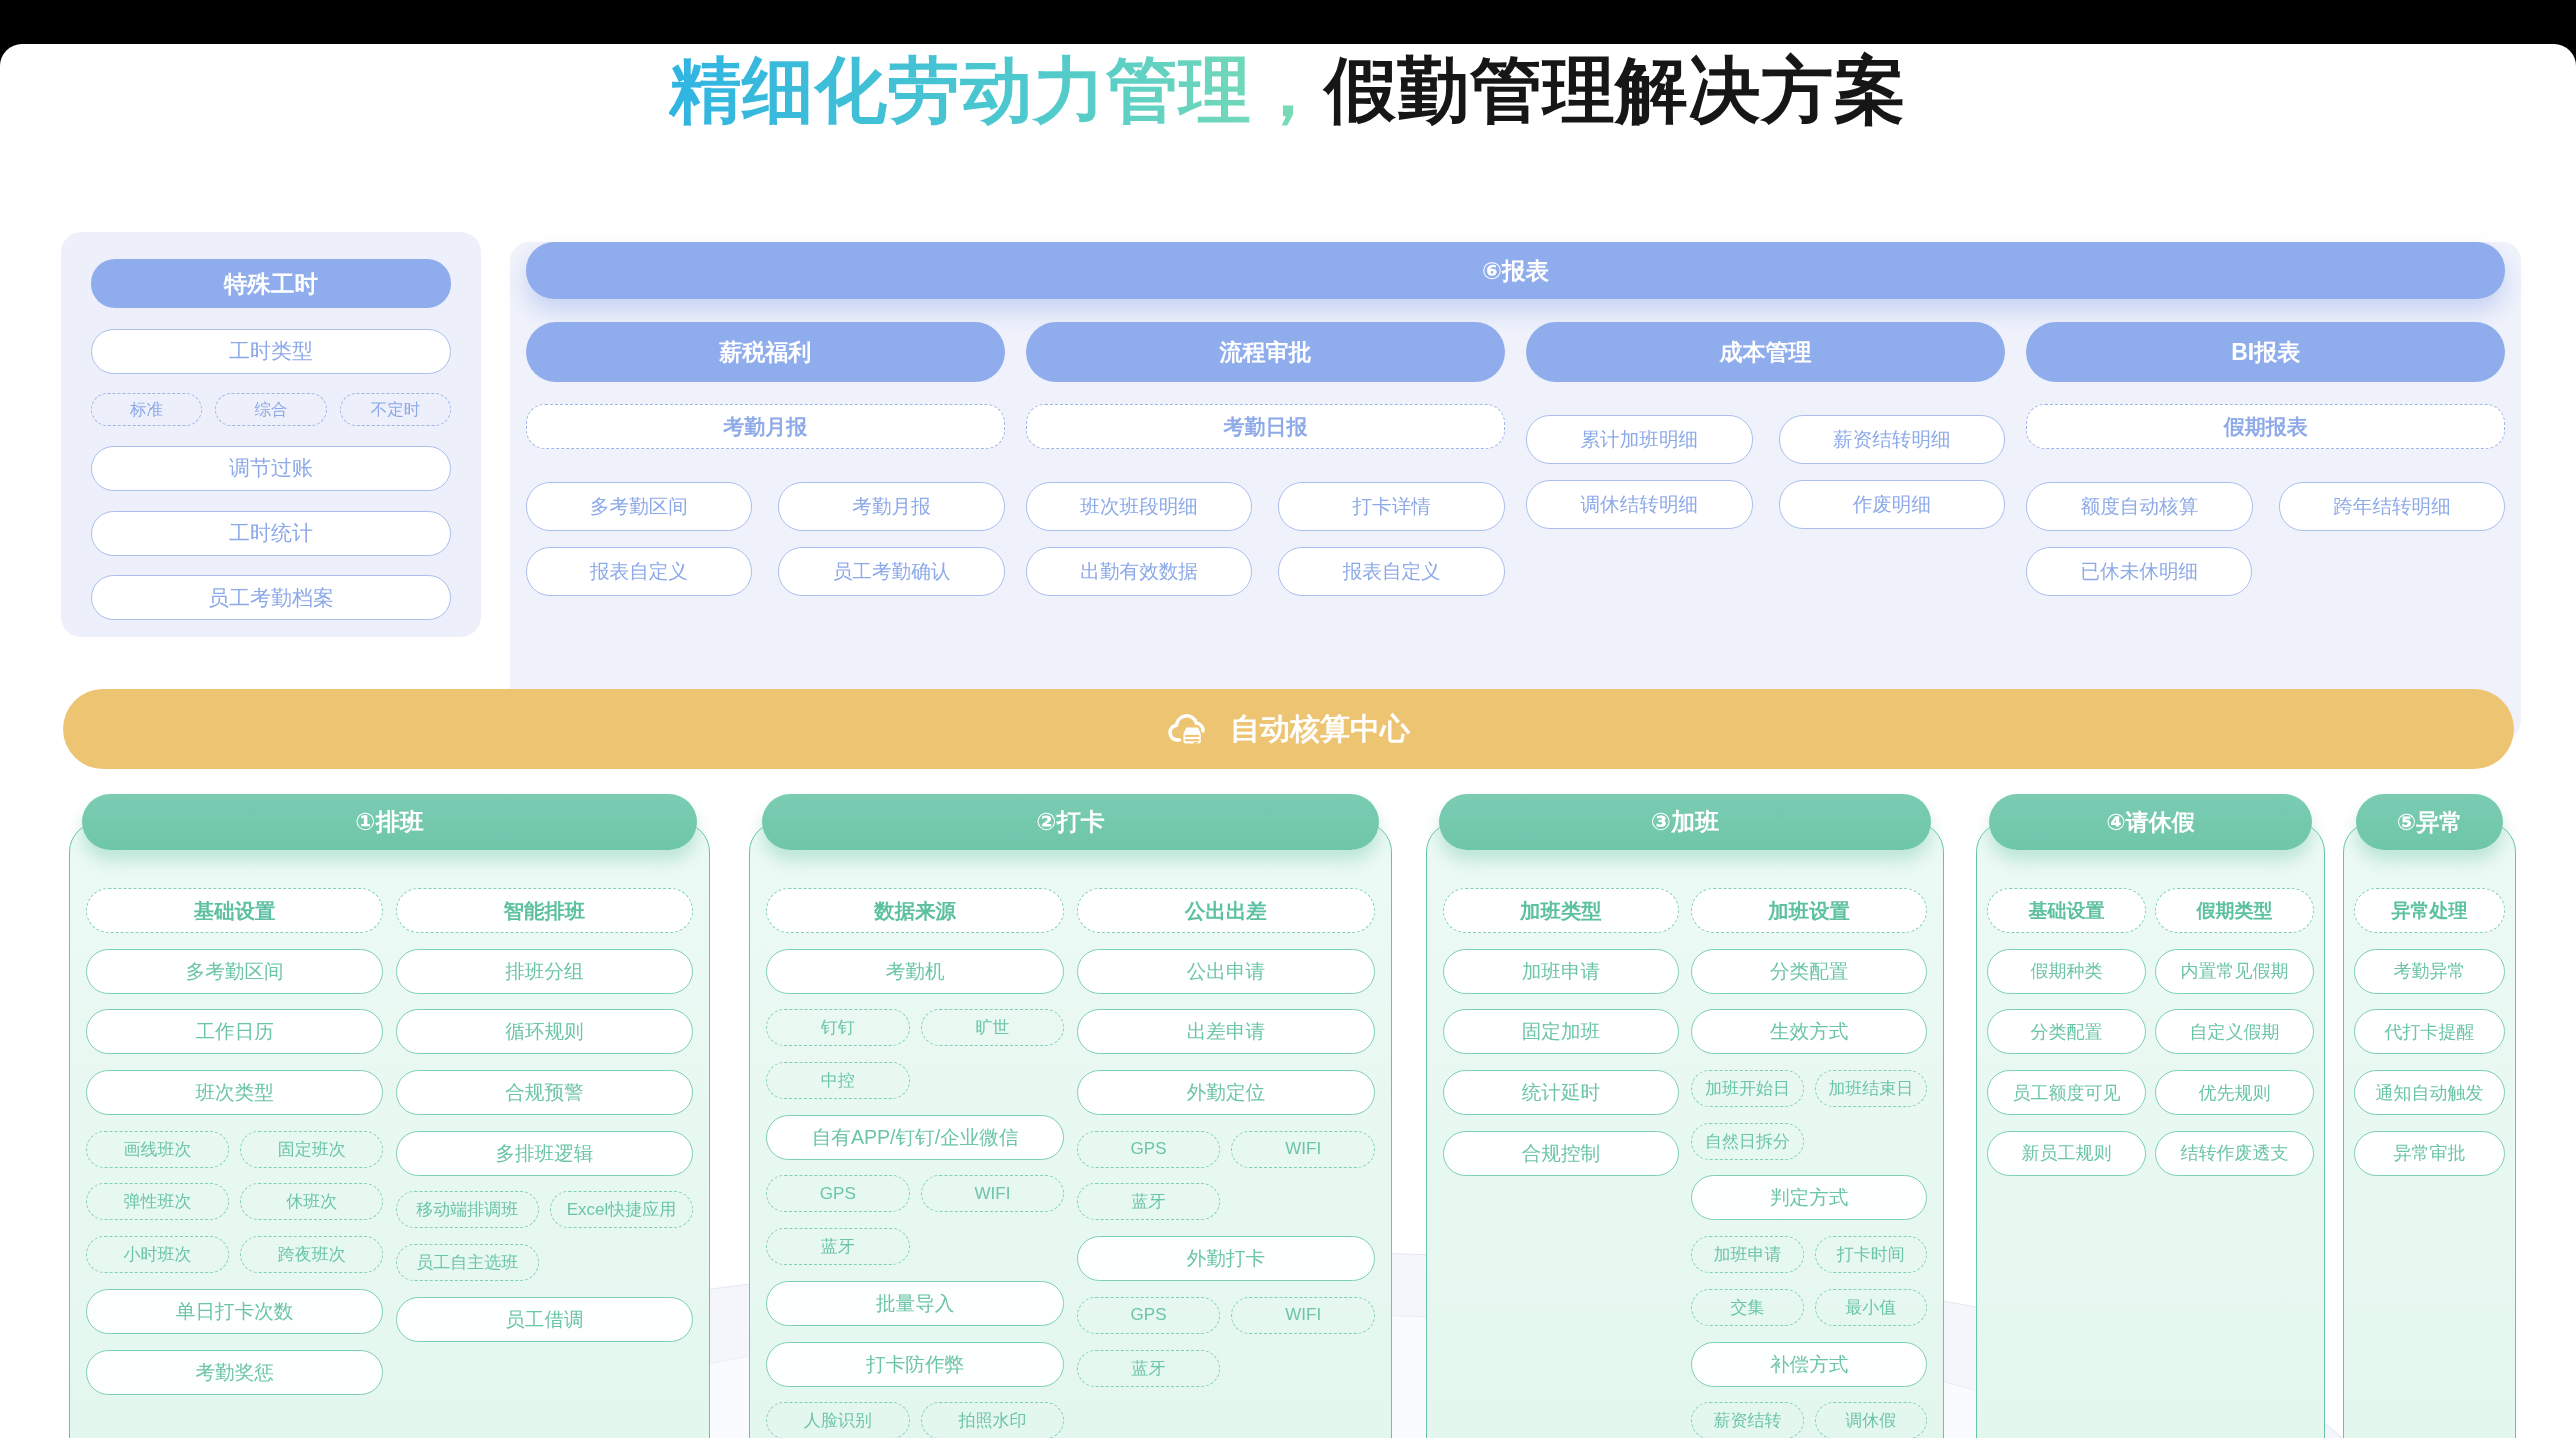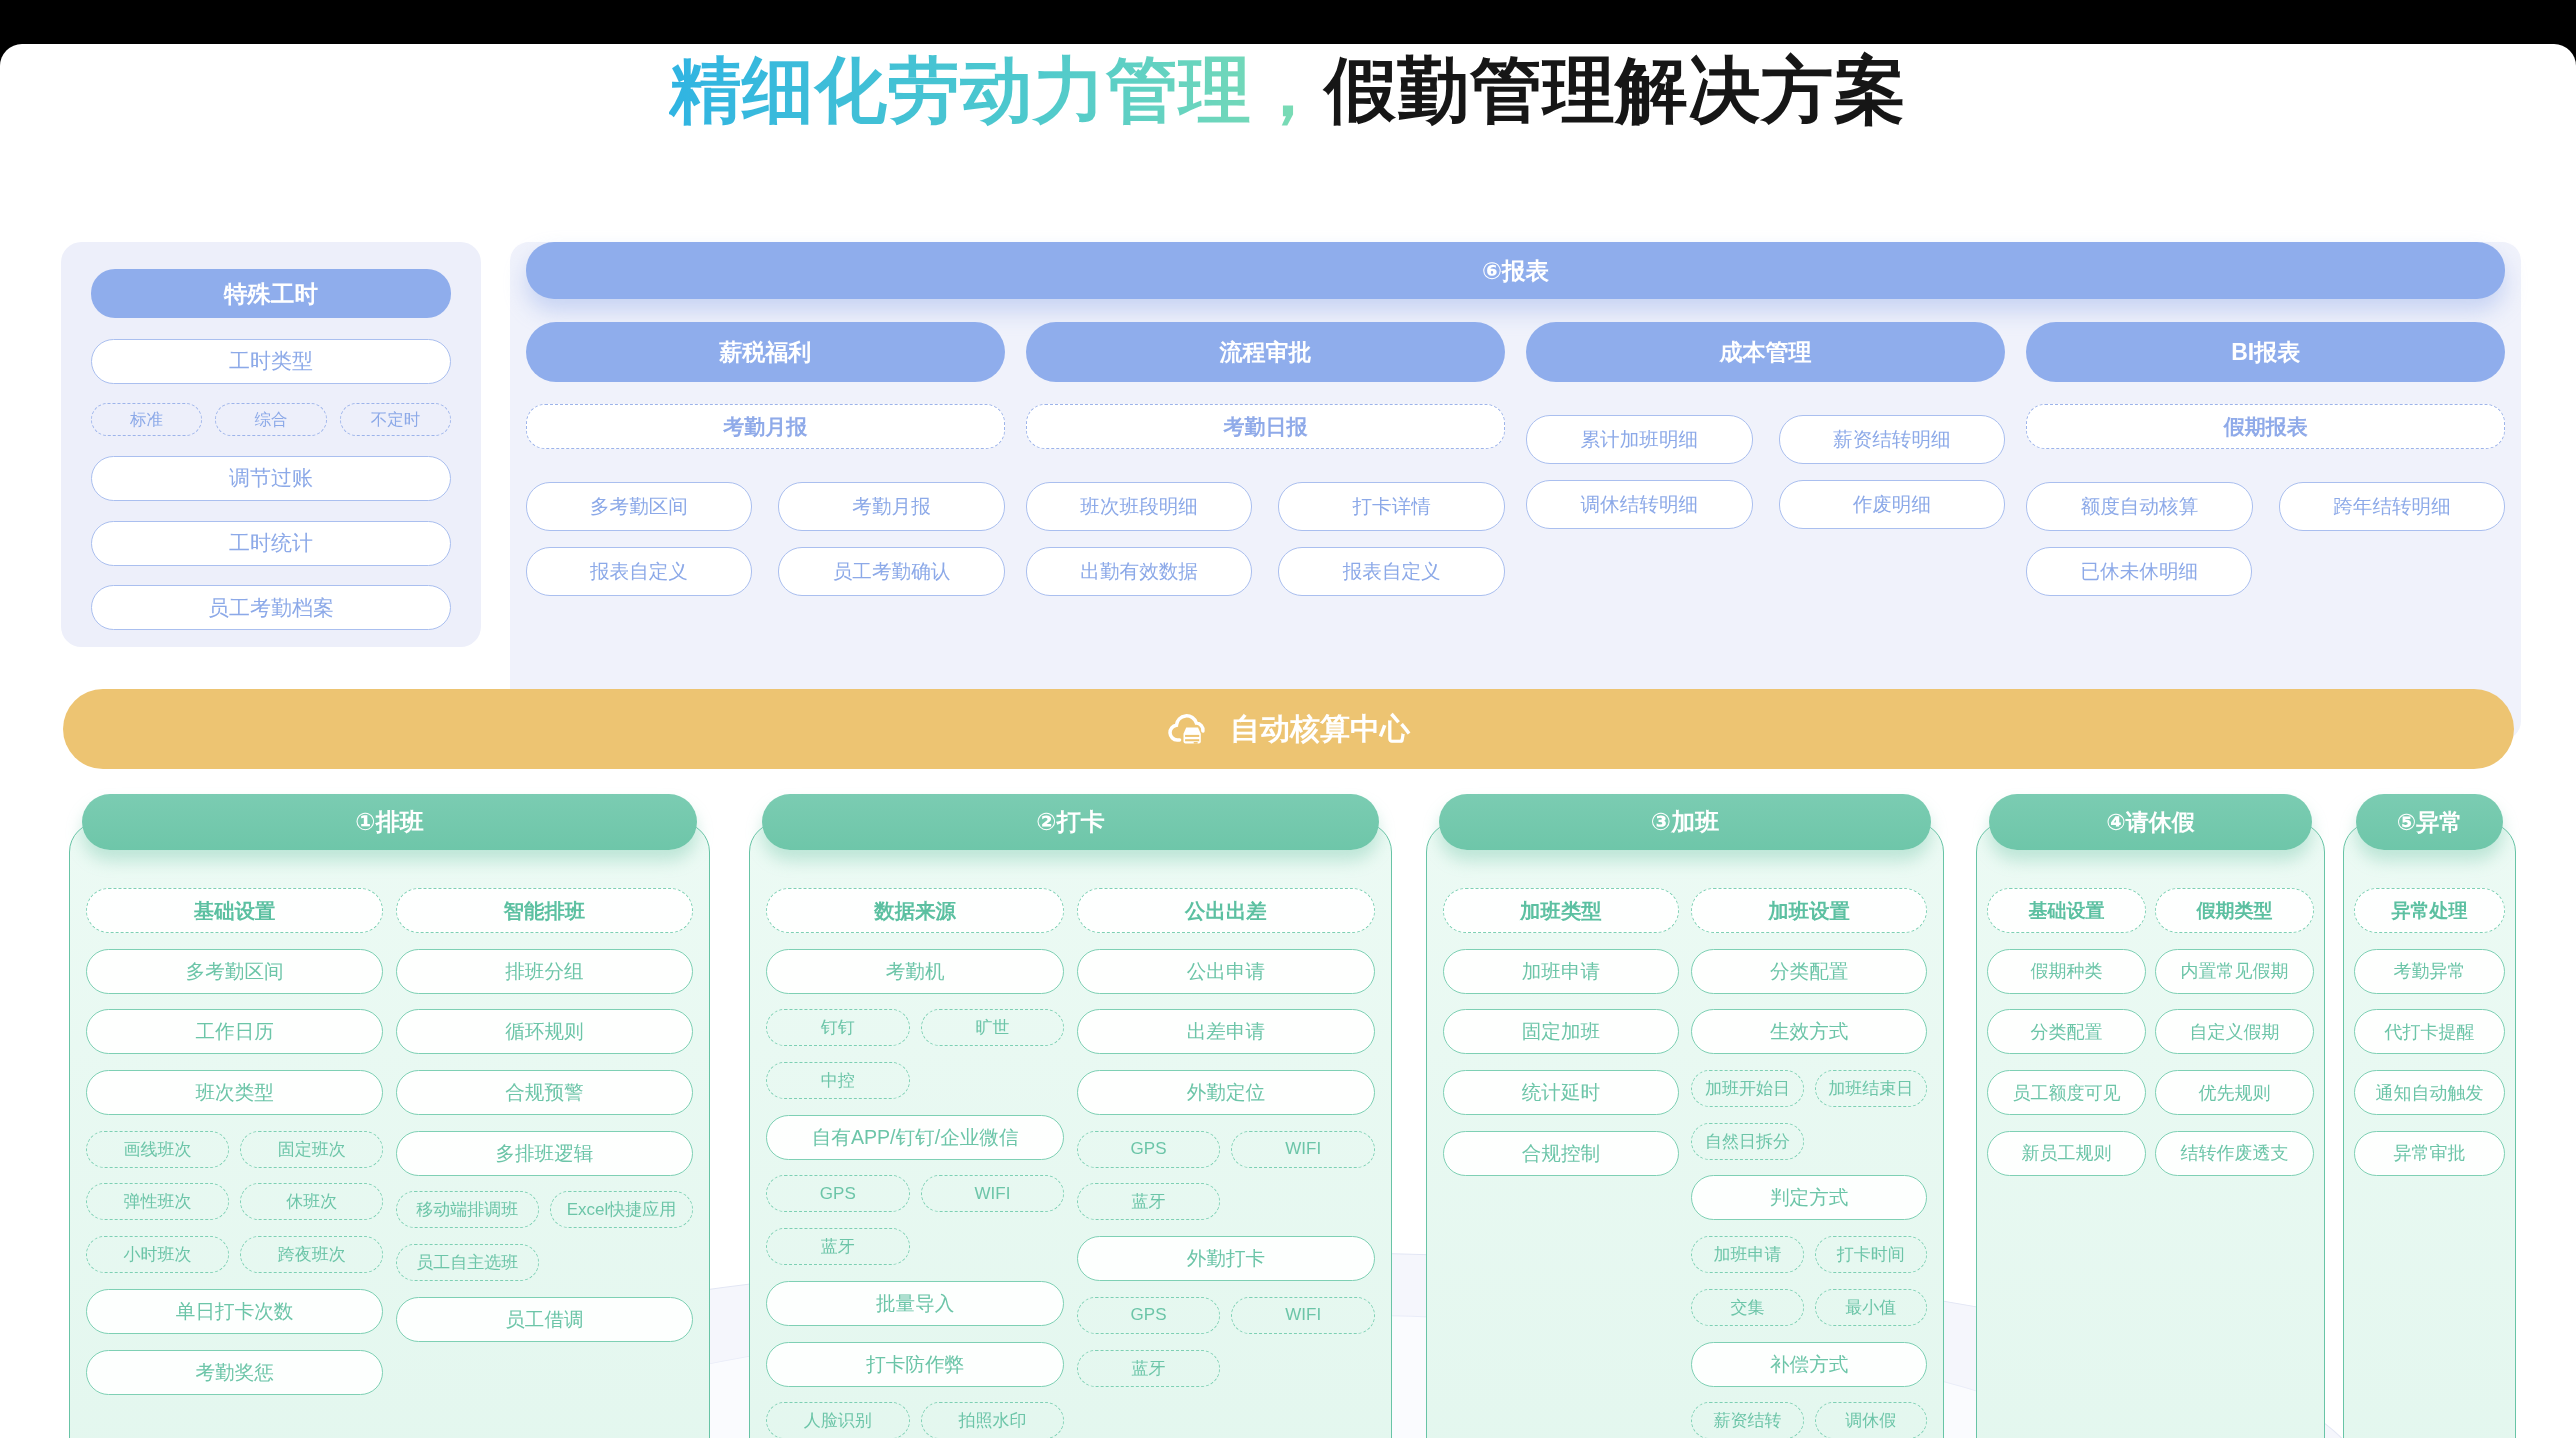--- a/index.html
+++ b/index.html
@@ -8,21 +8,21 @@
   
   .title{position:absolute;top:4.7px;left:0;width:100%;text-align:center;font-size:72px;
     font-weight:800;letter-spacing:0.8px;color:#161616;white-space:nowrap;line-height:1.15;}
   .title .grad{background:linear-gradient(90deg,#30b4e2 0%,#4ec9cd 55%,#7eddb2 100%);
     -webkit-background-clip:text;background-clip:text;color:transparent;}
   
   .deco{position:absolute;left:50%;transform:translateX(-50%);border-radius:50%;z-index:0;}
   .deco1{top:1208px;width:2156px;height:471px;background:#f5f6fc;border:1.6px solid #e2e6f4;}
   .deco2{top:1270px;width:1686px;height:361px;background:#fafbfe;border:1.6px solid #e9ecf8;}
   
-  .panel-special{position:absolute;left:61px;top:198px;width:420px;height:405px;
+  .panel-special{position:absolute;left:61px;top:188px;width:420px;height:405px;
     background:#edeffa;border-radius:20.4px;box-sizing:border-box;padding:27.4px 30px 0;z-index:1;}
   .sp-header{height:49px;background:#8fadec;border-radius:24px;color:#fff;font-size:23.5px;
     font-weight:600;display:flex;align-items:center;justify-content:center;margin-bottom:20.4px;}
   .sp-rows{display:flex;flex-direction:column;gap:19.6px;}
   .pill-outline-blue{height:45px;background:#fff;border:1.6px solid #aabfef;border-radius:23.5px;
     color:#8ca9e8;font-size:21px;display:flex;align-items:center;justify-content:center;box-sizing:border-box;}
   .row-dashed-blue{display:flex;gap:13.3px;}
   .pill-dashed-blue{flex:1;height:33px;border:1.6px dashed #9db4ea;border-radius:17px;
     color:#8ca9e8;font-size:16.5px;display:flex;align-items:center;justify-content:center;box-sizing:border-box;}
   

